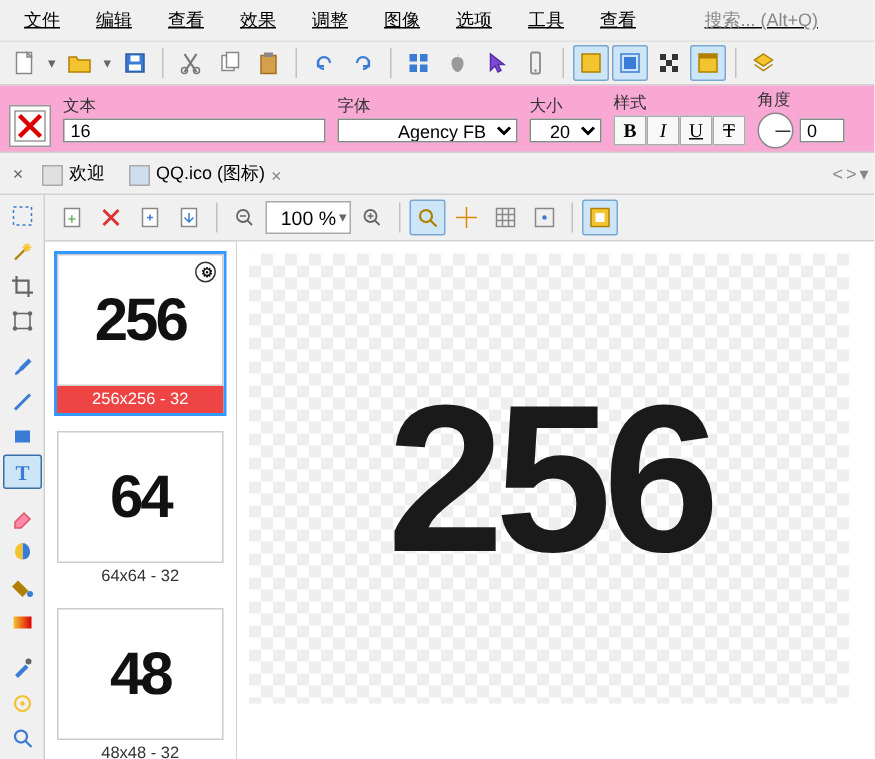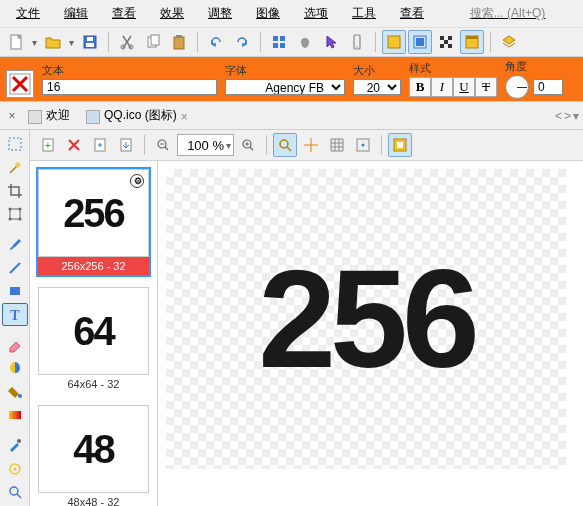--- a/index.html
+++ b/index.html
@@ -5,21 +5,21 @@
   * { margin: 0; padding: 0; box-sizing: border-box; }
   body { font-family: "Microsoft YaHei", sans-serif; font-size: 12px; background: #f0f0f0; width: 583px; height: 506px; overflow: hidden; display: flex; flex-direction: column; }
   .menubar { display: flex; background: #f0f0f0; padding: 2px 4px; gap: 0; border-bottom: 1px solid #e0e0e0; text-decoration: underline; }
   .menubar .item { padding: 3px 12px; cursor: default; }
   .menubar .search { flex: 1; text-align: center; padding: 3px 6px; color: #888; }
   .toolbar { display: flex; align-items: center; background: #f0f0f0; padding: 2px 4px; gap: 2px; border-bottom: 1px solid #d0d0d0; }
   .tbtn { width: 24px; height: 24px; display: flex; align-items: center; justify-content: center; border: 1px solid transparent; border-radius: 2px; cursor: default; }
   .tbtn.active { background: #cde6f7; border-color: #7aa7d0; }
   .sep { width: 1px; height: 20px; background: #c0c0c0; margin: 0 4px; }
   .drop { font-size: 10px; color: #666; padding: 0 2px; }
-  .optbar { display: flex; align-items: center; background: #f97316; padding: 2px 6px; gap: 8px; border-bottom: 1px solid #d0d0d0; }
+  .optbar { display: flex; align-items: center; background: #f9a8d4; padding: 2px 6px; gap: 8px; border-bottom: 1px solid #d0d0d0; }
   .optgroup { display: flex; flex-direction: column; gap: 1px; }
   .optlabel { font-size: 11px; color: #333; }
   .optinput { height: 16px; border: 1px solid #888; padding: 0 4px; font-size: 12px; background: #fff; }
   .redx { width: 28px; height: 28px; border: 1px solid #999; display: flex; align-items: center; justify-content: center; background: #fff; font-size: 20px; color: #d00; font-weight: bold; margin-top: 10px; }
   .tabbar { display: flex; align-items: center; background: #f0f0f0; padding: 2px 4px; border-bottom: 1px solid #d0d0d0; }
   .tabclose { width: 16px; text-align: center; color: #666; cursor: default; }
   .tab { display: flex; align-items: flex-end; gap: 4px; padding: 3px 8px; cursor: default; }
   .tab .ticon { width: 14px; height: 14px; background: #e0e0e0; border: 1px solid #aaa; }
   .tab .tx { cursor: default; color: #888; }
   .tabnav { margin-left: auto; display: flex; gap: 2px; color: #888; }

